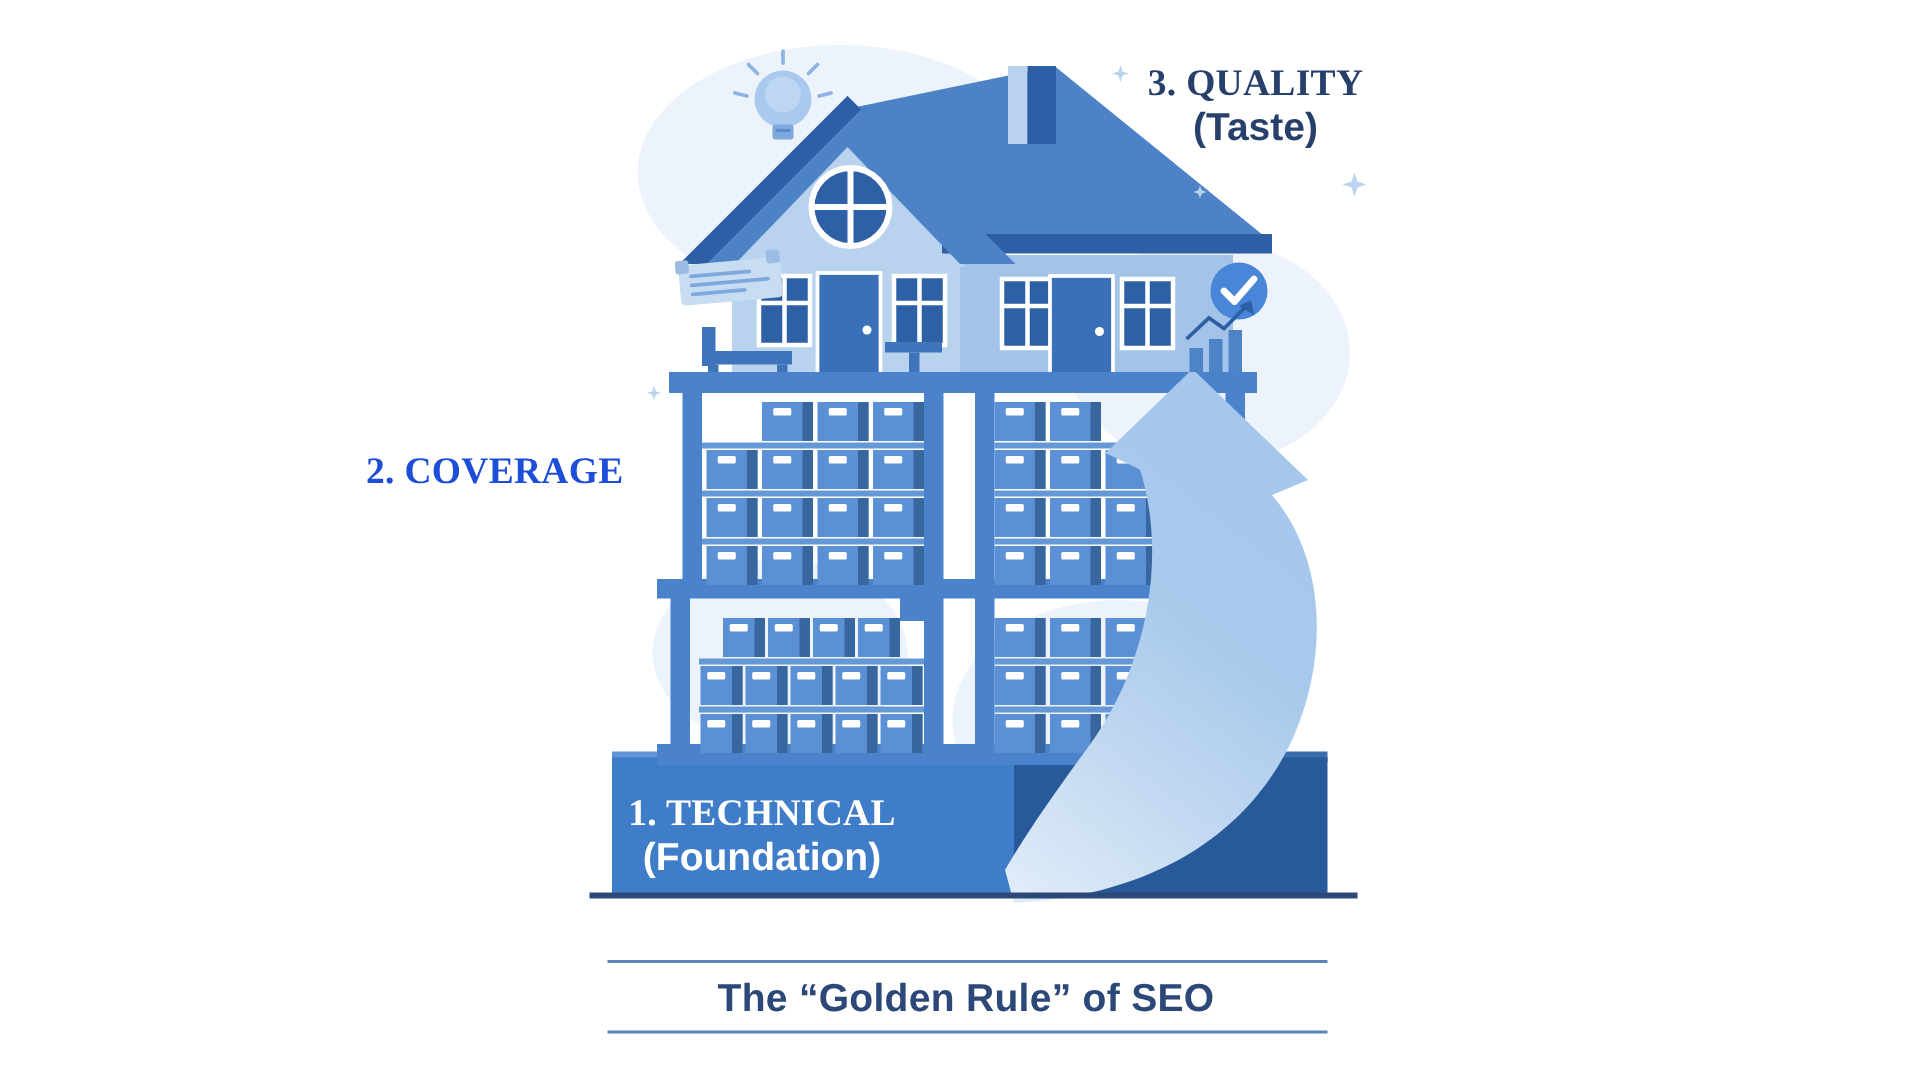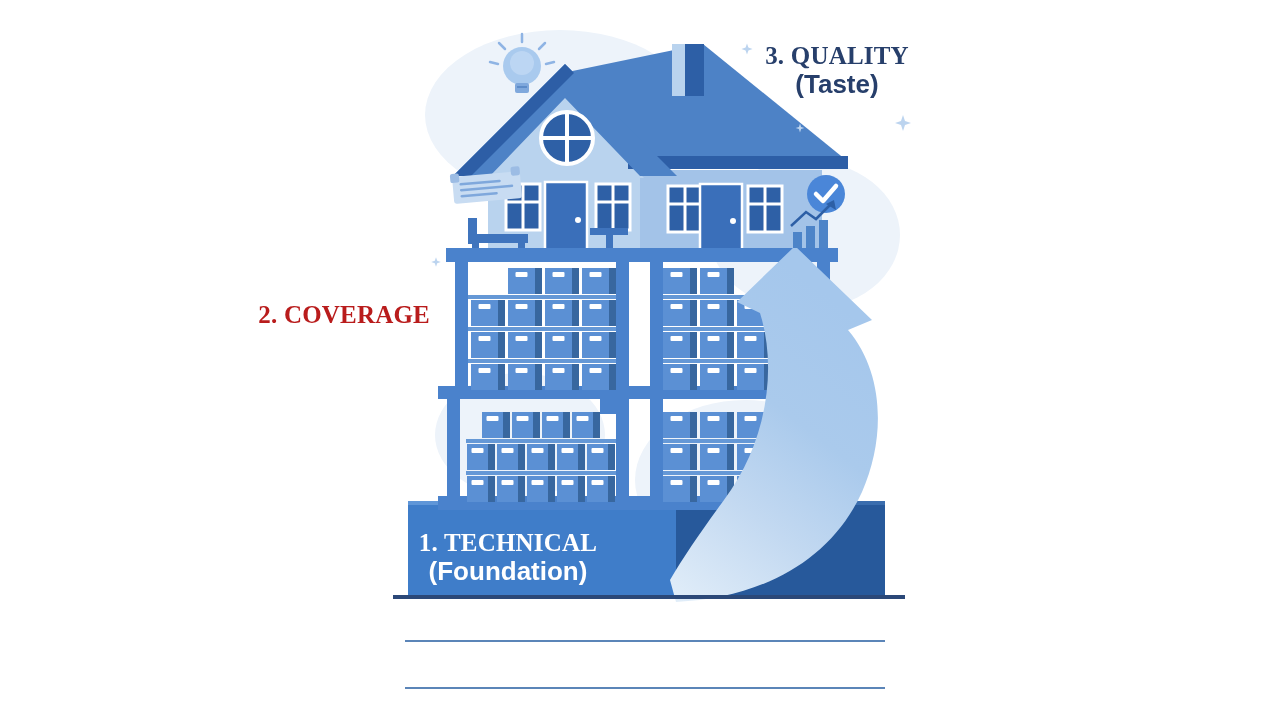--- a/index.html
+++ b/index.html
@@ -5,21 +5,21 @@
   html,body{margin:0;padding:0;background:#ffffff;}
   .canvas{
     position:relative;width:1280px;height:720px;background:#ffffff;
     overflow:hidden;font-family:"Liberation Sans", sans-serif;
   }
   .canvas svg{position:absolute;left:0;top:0;}
   .label{position:absolute;line-height:1.12;}
   .label .lvl{font-weight:700;font-size:25px;letter-spacing:0.2px;font-family:Liberation Serif, serif;}
   .label .sub{font-weight:700;font-size:26px;}
   .label-quality{left:752px;top:42px;width:170px;text-align:center;color:#273f6b;}
-  .label-coverage{left:244px;top:301px;width:186px;text-align:right;color:#b91c1c;}
+  .label-coverage{left:244px;top:301px;width:186px;color:#1d4ed8;}
   .label-coverage .sub{padding-right:6px;}
   .label-technical{left:412px;top:529px;width:192px;text-align:center;color:#ffffff;}
   .footer-rule{position:absolute;left:405px;width:480px;height:2px;background:#5b85b8;}
   .rule-top{top:640px;}
   .rule-bottom{top:687px;}
   .footer-title{
     position:absolute;left:400px;top:650px;width:488px;text-align:center;
     font-size:26px;font-weight:600;color:#2b4878;letter-spacing:0.2px;
   }
 </style>
@@ -375,15 +375,16 @@
   <div class="label label-coverage">
     <div class="lvl">2. COVERAGE</div>
   </div>
 
   <div class="label label-technical">
     <div class="lvl">1. TECHNICAL</div>
     <div class="sub">(Foundation)</div>
   </div>
 
   <div class="footer-rule rule-top"></div>
+  <div class="footer-title">The “Golden Rule” of SEO</div>
   <div class="footer-rule rule-bottom"></div>
 
 </div>
 
 </body></html>

